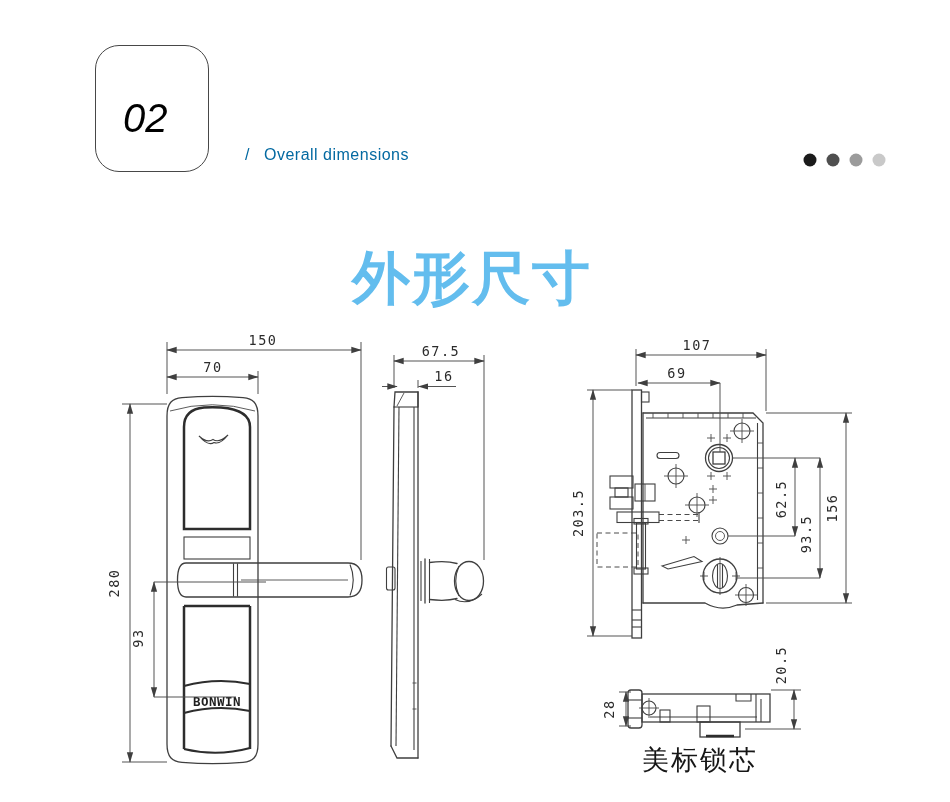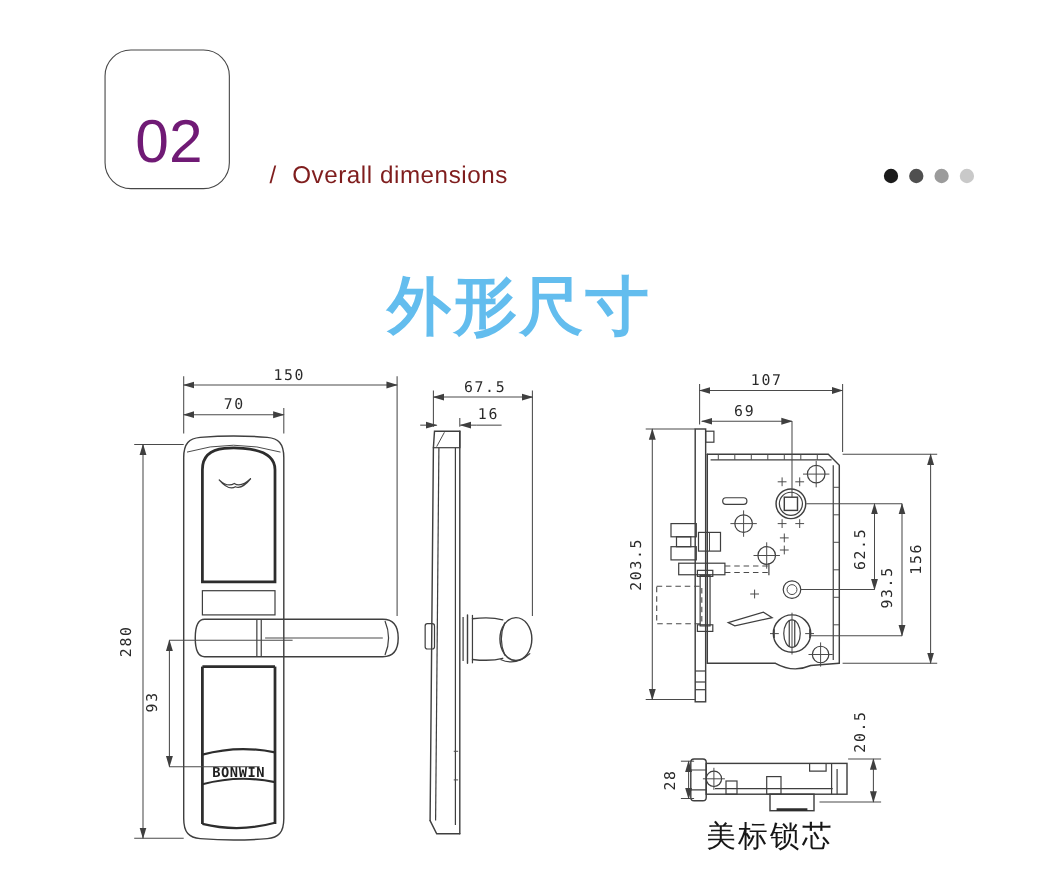--- a/index.html
+++ b/index.html
@@ -1,23 +1,23 @@
 <!DOCTYPE html>
 <html><head>
 <meta charset="utf-8">
 <style>
   html,body{margin:0;padding:0;background:#fff;}
   #page{position:relative;width:950px;height:802px;background:#ffffff;overflow:hidden;
         font-family:"Liberation Sans",sans-serif;}
   
   #badge{position:absolute;left:95px;top:45px;width:112px;height:125px;
          border:1.6px solid #474747;border-radius:24px;}
-  #badge .num{position:absolute;left:27px;top:50px;font-size:55px;
-              color:#701a75;font-family:"Liberation Sans",sans-serif;}
-  #crumb{position:absolute;left:245px;top:146px;font-size:22px;color:#7f1d1d;
+  #badge .num{position:absolute;left:27px;top:50px;font-size:40px;font-style:italic;
+              color:#000000;font-family:"Liberation Sans",sans-serif;}
+  #crumb{position:absolute;left:245px;top:146px;font-size:16px;color:#0369a1;
          letter-spacing:.5px;}
   #crumb .slash{margin-right:14px;}
   #dotsvg{position:absolute;left:800px;top:150px;}
   
   #titlesvg{position:absolute;left:0;top:222px;}
   #titlesvg text{font-family:"DejaVu Sans",sans-serif;font-weight:bold;font-size:58px;letter-spacing:2px;}
   
   #draw{position:absolute;left:0;top:0;}
   .out  {stroke:#3f3f3f;stroke-width:1.3;fill:none;stroke-linecap:round;}
   .out2 {stroke:#3f3f3f;stroke-width:1.1;fill:none;}

